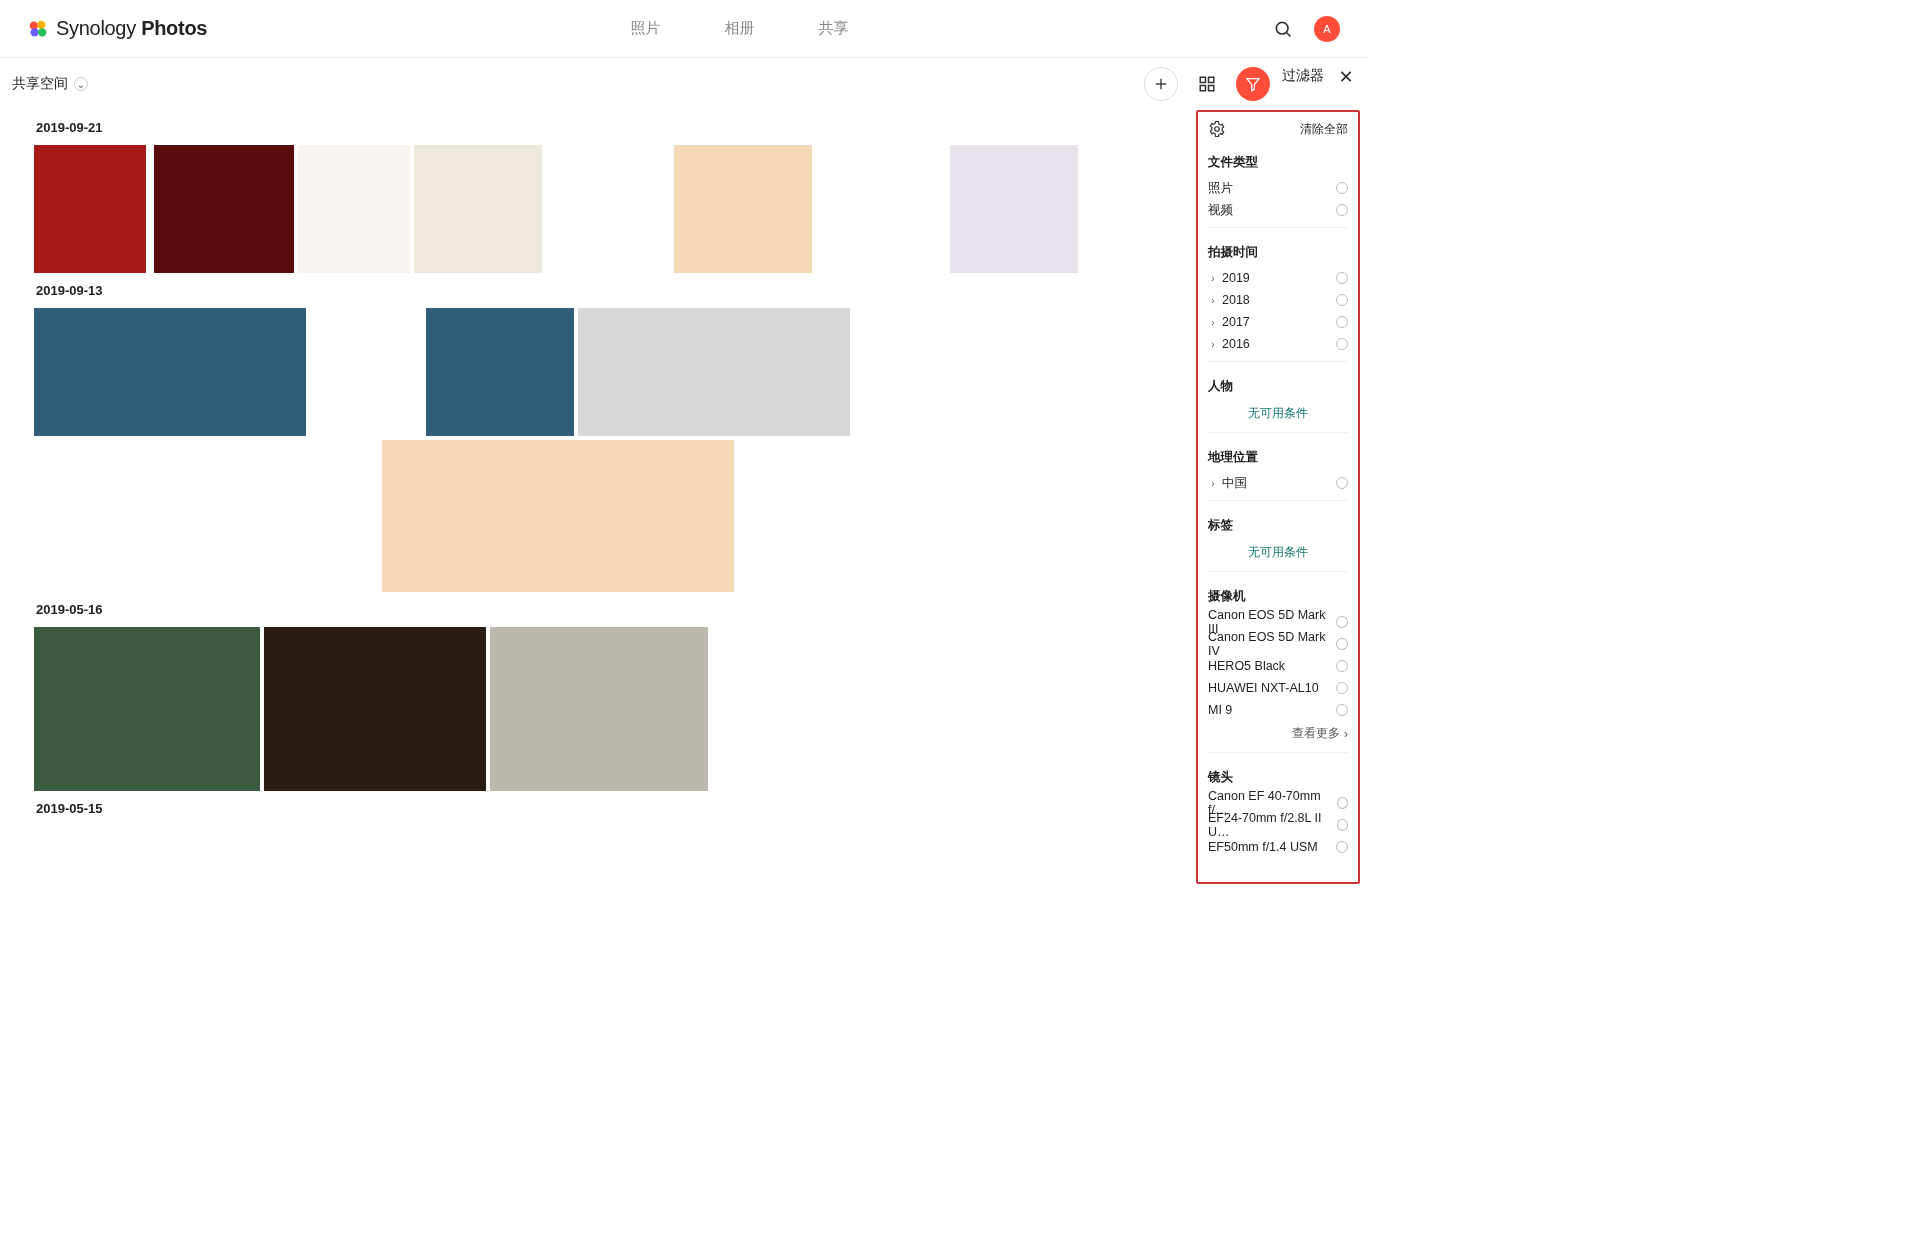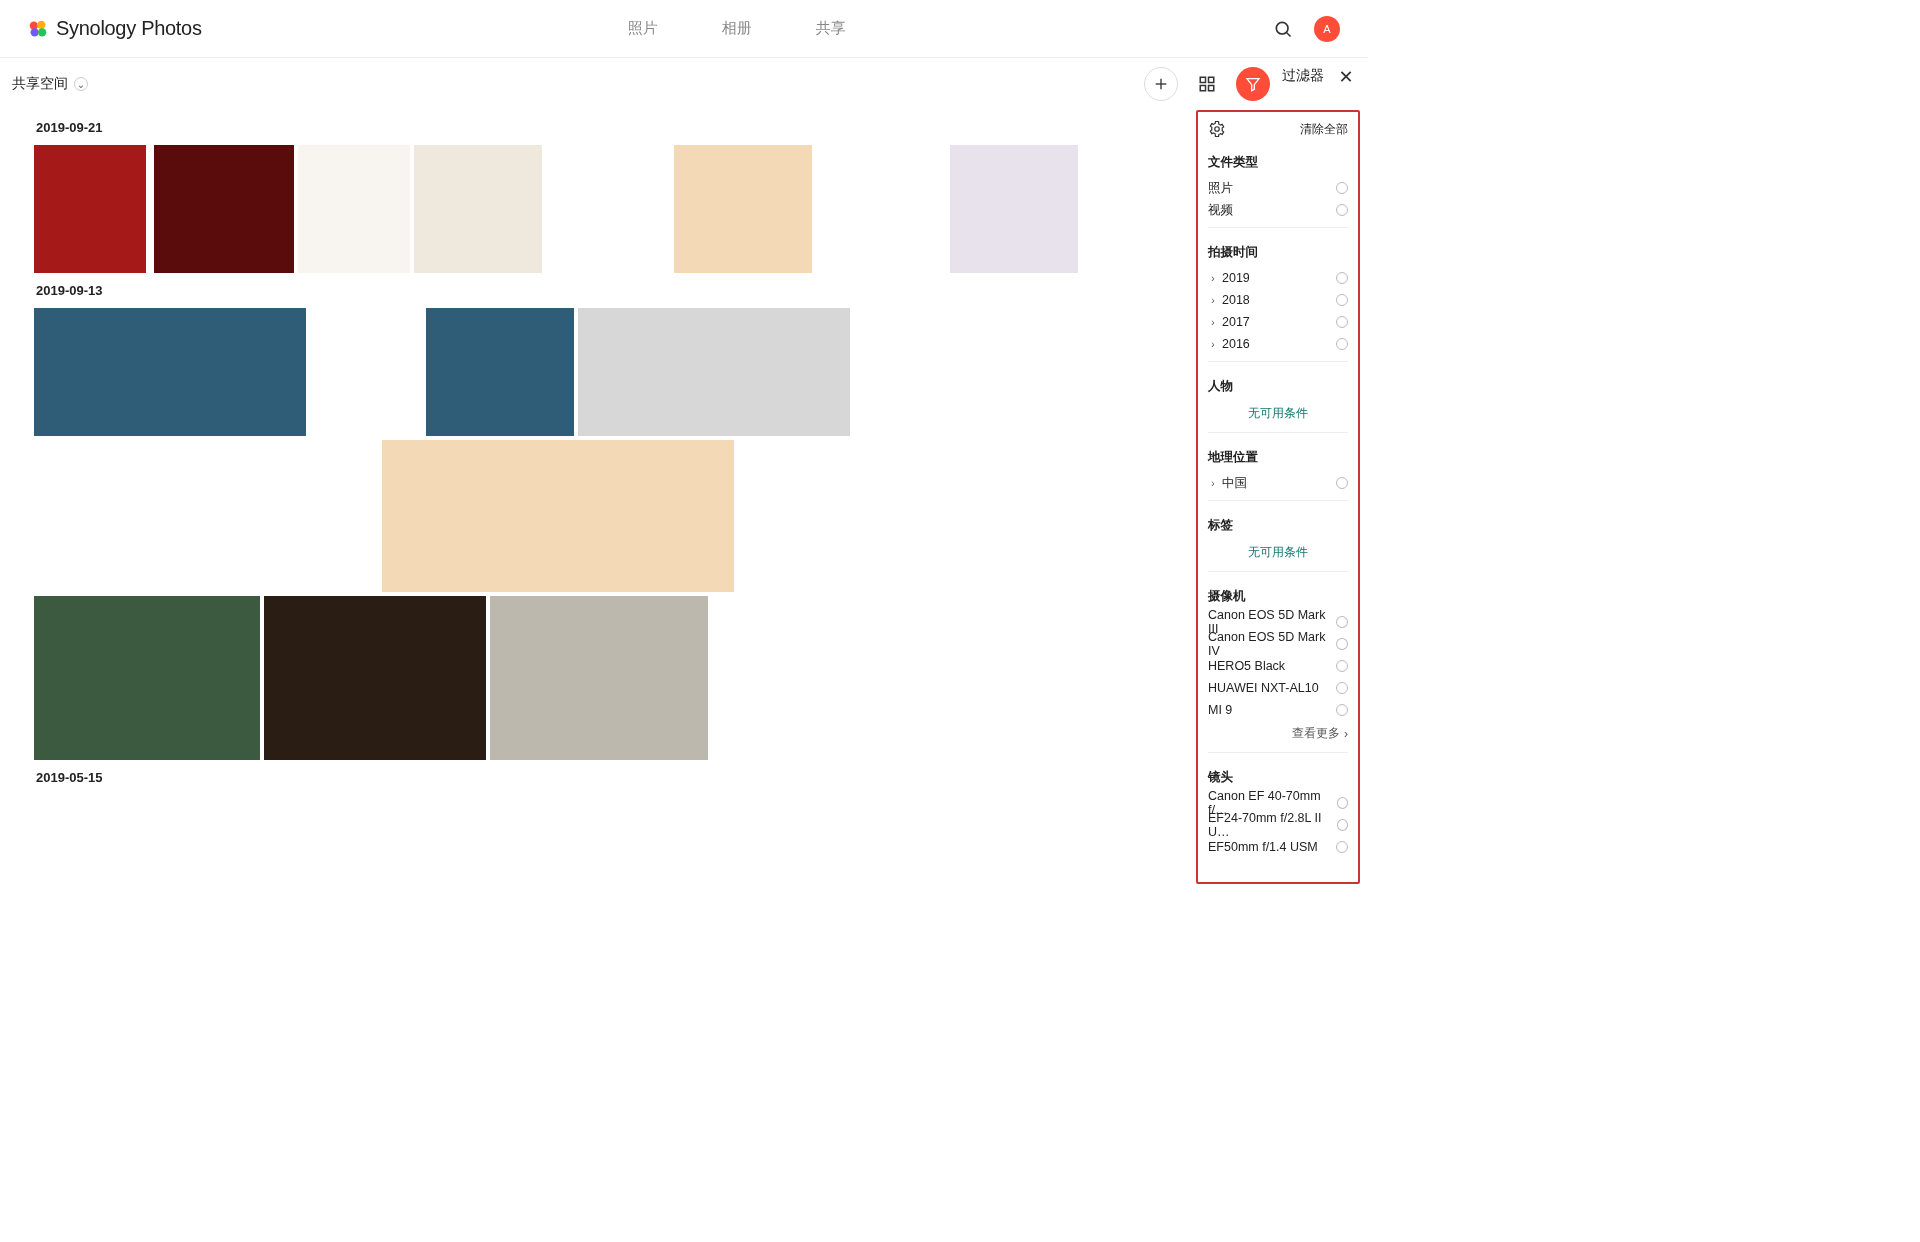--- a/index.html
+++ b/index.html
@@ -5,21 +5,21 @@
   * { box-sizing: border-box; margin: 0; padding: 0; }
   body { font-family: -apple-system, "Helvetica Neue", Arial, sans-serif; background: #fff; color: #222; }
   .app { width: 1368px; height: 884px; position: relative; }
   .header {
     height: 58px; display: flex; align-items: center; padding: 0 28px;
     border-bottom: 1px solid #eee;
   }
   .brand { display: flex; align-items: center; gap: 8px; font-size: 20px; }
   .brand-logo { width: 20px; height: 20px; }
   .brand-name { font-weight: 400; letter-spacing: -0.3px; }
-  .brand-name b { font-weight: 400; }
+  .brand-name b { font-weight: 700; }
   .tabs { flex: 1; display: flex; justify-content: center; gap: 64px; }
   .tab { font-size: 15px; color: #888; cursor: pointer; }
   .header-right { display: flex; align-items: center; gap: 20px; }
   .icon-btn { width: 22px; height: 22px; cursor: pointer; display: flex; align-items:center; justify-content:center; color:#333; }
   .avatar { width: 26px; height: 26px; border-radius: 50%; background: #ff4d39; color:#fff; font-size:11px; display:flex; align-items:center; justify-content:center; }
 
   .toolbar {
     height: 52px; display: flex; align-items: center; padding: 0 12px;
   }
   .space { font-size: 14px; display:flex; align-items:center; gap:6px; }
@@ -171,20 +171,21 @@
           <div class="thumb t5"></div>
         </div>
         <div class="thumbs g2r2" style="margin-top:4px">
           <div class="thumb t6"></div>
           <div class="thumb t7"></div>
           <div class="thumb t8"></div>
         </div>
       </div>
 
       <div class="date-group g3">
+        <div class="date-label">2019-05-16</div>
         <div class="thumbs">
           <div class="thumb t1"></div>
           <div class="thumb t2"></div>
           <div class="thumb t3"></div>
         </div>
       </div>
 
       <div class="date-group">
         <div class="date-label">2019-05-15</div>
       </div>

